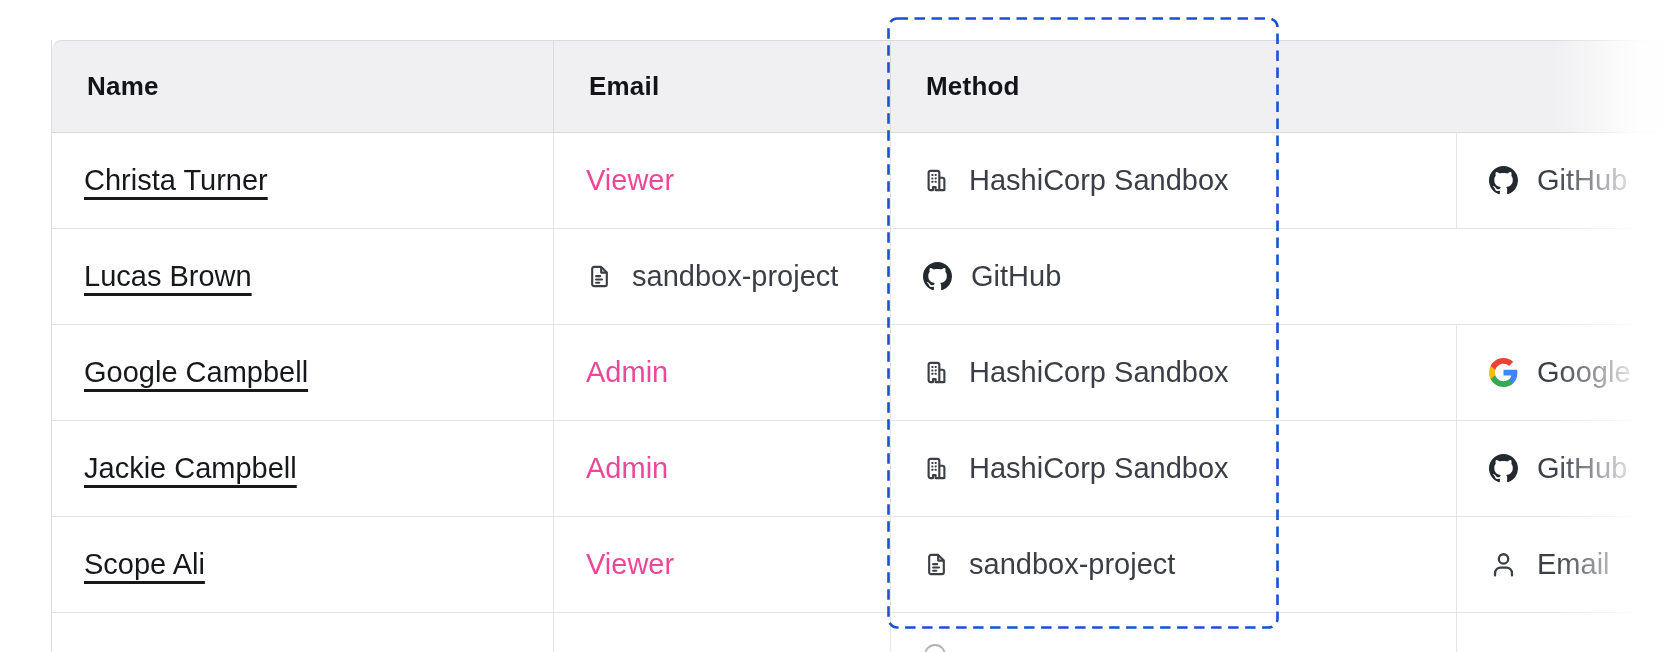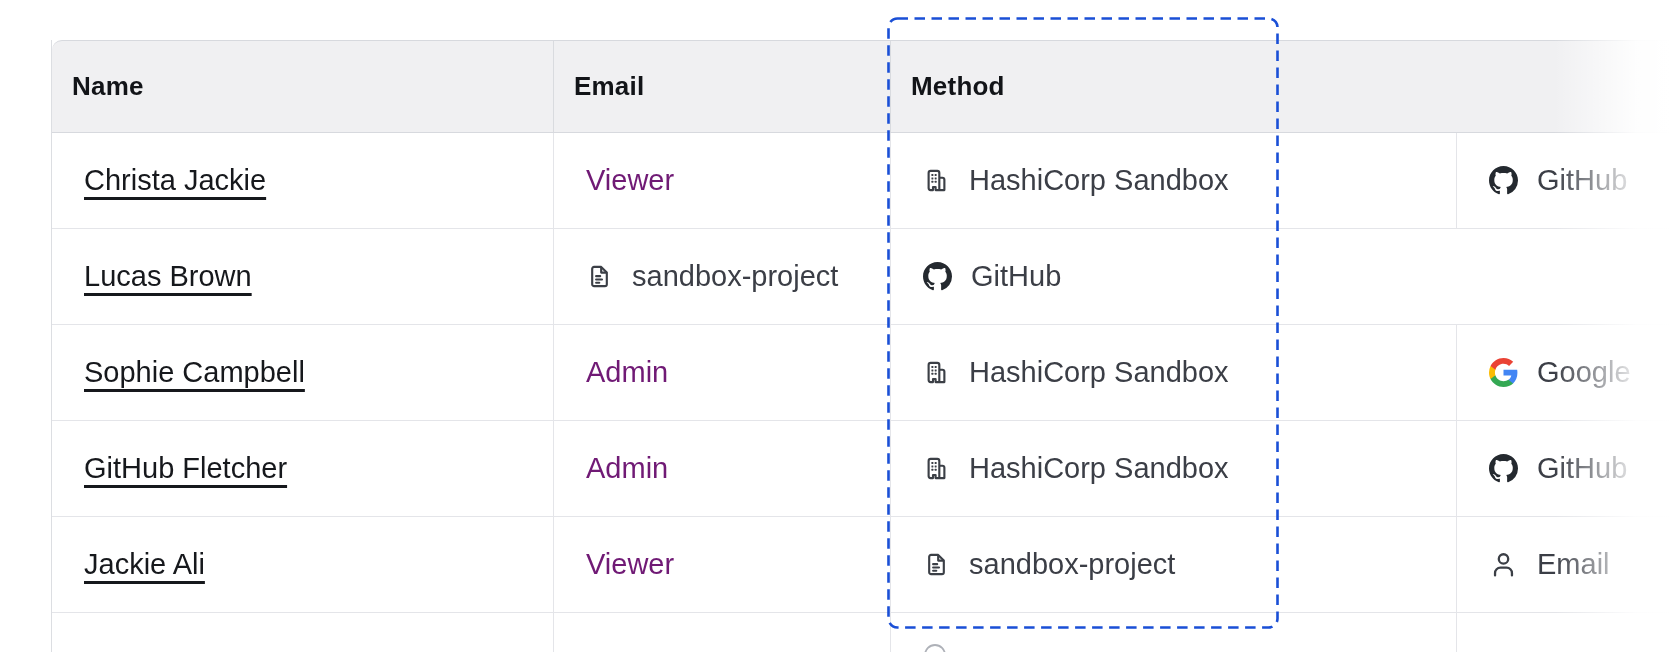--- a/index.html
+++ b/index.html
@@ -21,21 +21,21 @@
   }
   .thead{
     height:93px;
     background:#f0f0f2;
     border-top:1px solid #d7d9de;
     border-bottom:1px solid #d7d9de;
     border-top-left-radius:10px;
   }
   .thead .th{
     display:flex;align-items:center;
-    padding-left:20px;box-sizing:border-box;
+    padding-left:35px;box-sizing:border-box;
     border-right:1px solid #d9dbdf;
     font-size:26px;font-weight:700;color:#121418;
     letter-spacing:.2px;
   }
   .thead .th:first-child{border-top-left-radius:10px;}
   .thead .th:last-child{border-right:none;}
   .row{
     height:96px;background:#ffffff;
     border-bottom:1px solid #e4e5e9;
   }
@@ -45,21 +45,21 @@
     border-right:1px solid #e4e5e9;
     font-size:29px;color:#3b3e46;
     white-space:nowrap;overflow:visible;
   }
   .td:last-child{border-right:none;}
   .name-link{
     color:#16181c;text-decoration:underline;
     text-decoration-thickness:2.5px;text-underline-offset:7px;
     cursor:pointer;
   }
-  .role-text{color:#701a75;}
+  .role-text{color:#ec4899;}
   .cell-icon{display:inline-flex;flex:none;margin-right:19px;}
   .ic{width:27px;height:27px;display:block;}
   .ic-method{width:29px;height:29px;display:block;}
   .partial .td{border-right:1px solid #e4e5e9;}
   .partial .cell-icon{transform:translateY(-6px);margin-right:0;}
   
   .scope-highlight{
     position:absolute;left:887px;top:17px;width:392px;height:612px;
     pointer-events:none;z-index:6;
   }
@@ -115,21 +115,21 @@
 <div class="members-table">
 
   <div class="tr thead">
     <div class="th">Name</div>
     <div class="th">Email</div>
     <div class="th">Method</div>
   </div>
 
   <div class="tr row">
     <div class="td">
-      <a class="name-link">Christa Jackie</a>
+      <a class="name-link">Christa Turner</a>
     </div>
     <div class="td">
       <span class="role-text">Viewer</span>
     </div>
     <div class="td">
       <span class="cell-icon">
           <svg class="ic">
             <use href="#i-building"></use>
           </svg>
         </span>
@@ -162,21 +162,21 @@
           <svg class="ic-method">
             <use href="#i-github"></use>
           </svg>
         </span>
       <span>GitHub</span>
     </div>
   </div>
 
   <div class="tr row">
     <div class="td">
-      <a class="name-link">Sophie Campbell</a>
+      <a class="name-link">Google Campbell</a>
     </div>
     <div class="td">
       <span class="role-text">Admin</span>
     </div>
     <div class="td">
       <span class="cell-icon">
           <svg class="ic">
             <use href="#i-building"></use>
           </svg>
         </span>
@@ -187,21 +187,21 @@
           <svg class="ic-method">
             <use href="#i-google"></use>
           </svg>
         </span>
       <span>Google</span>
     </div>
   </div>
 
   <div class="tr row">
     <div class="td">
-      <a class="name-link">GitHub Fletcher</a>
+      <a class="name-link">Jackie Campbell</a>
     </div>
     <div class="td">
       <span class="role-text">Admin</span>
     </div>
     <div class="td">
       <span class="cell-icon">
           <svg class="ic">
             <use href="#i-building"></use>
           </svg>
         </span>
@@ -212,21 +212,21 @@
           <svg class="ic-method">
             <use href="#i-github"></use>
           </svg>
         </span>
       <span>GitHub</span>
     </div>
   </div>
 
   <div class="tr row">
     <div class="td">
-      <a class="name-link">Jackie Ali</a>
+      <a class="name-link">Scope Ali</a>
     </div>
     <div class="td">
       <span class="role-text">Viewer</span>
     </div>
     <div class="td">
       <span class="cell-icon">
           <svg class="ic">
             <use href="#i-document"></use>
           </svg>
         </span>

